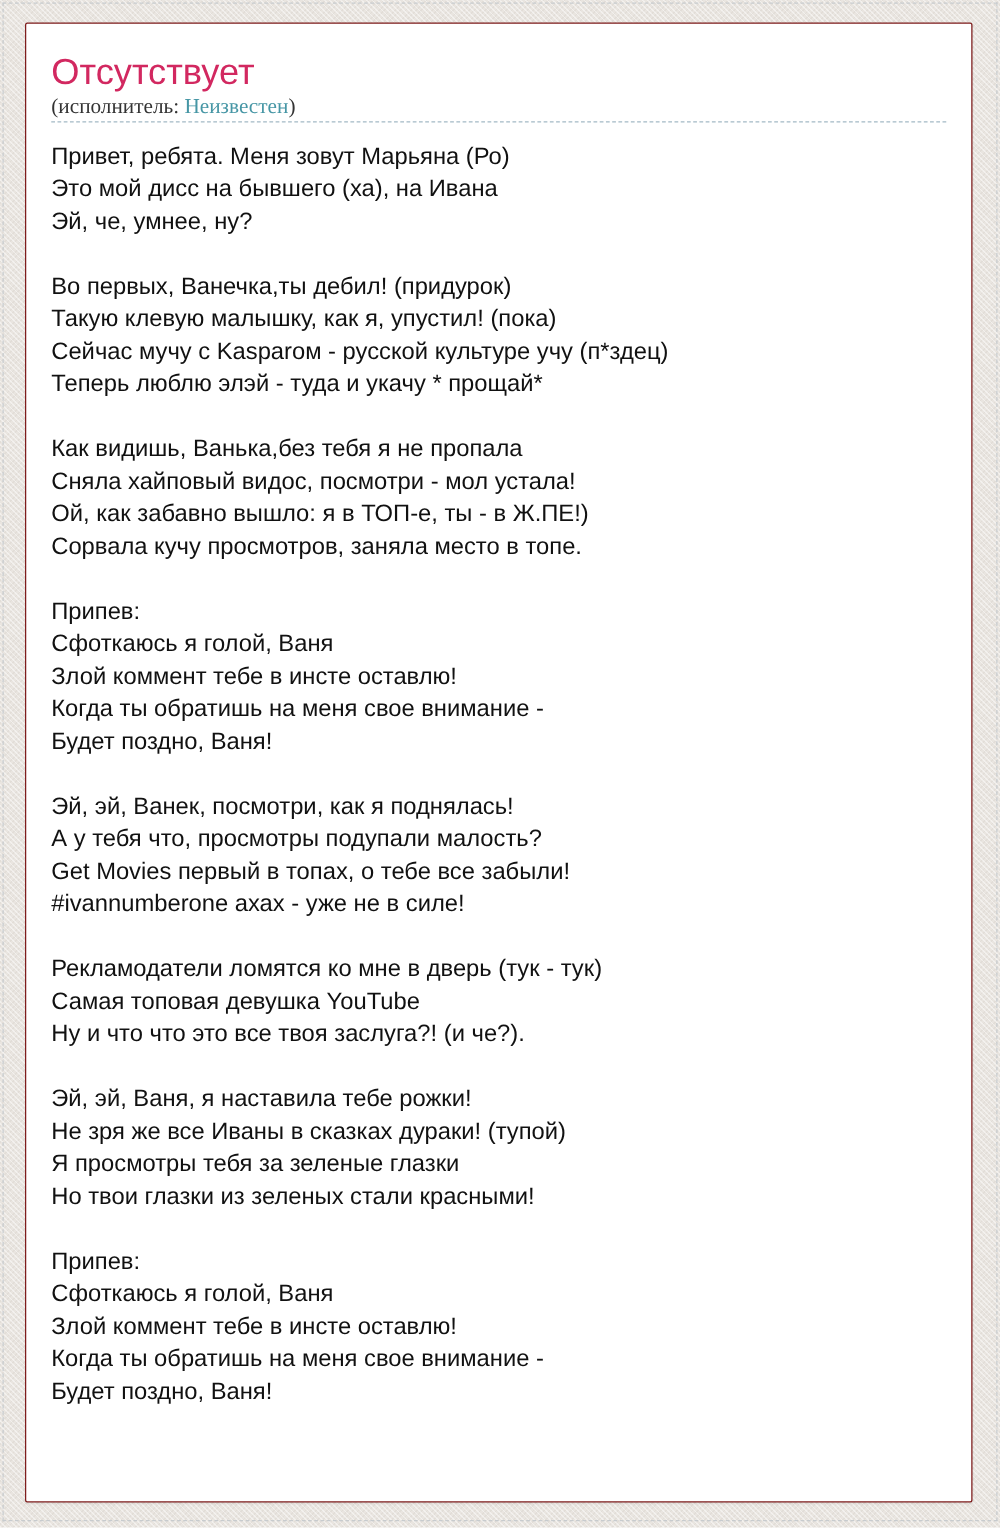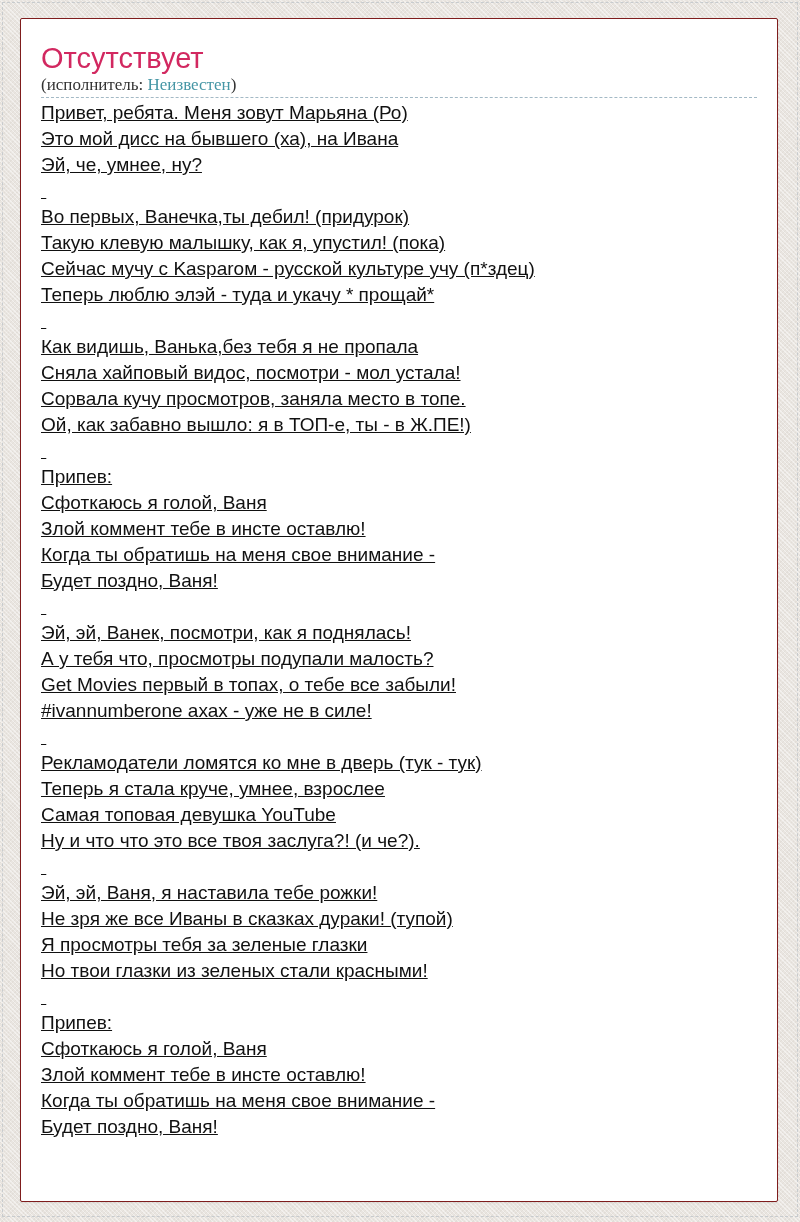--- a/index.html
+++ b/index.html
@@ -50,26 +50,25 @@
     padding-bottom: 2px;
     border-bottom: 1px dashed #a3b9c5;
     font-family: Liberation Serif, serif;
   }
   .artist-link {
     color: var(--link-color, #4696a5);
     text-decoration: none;
     cursor: pointer;
   }
   .lyrics {
-    margin-top: 2px;
+    margin-top: 15px;
     font-size: 19px;
     line-height: 26px;
     color: #111111;
     font-weight: 400;
-    text-decoration: underline;
   }
   .lyric-line {
     white-space: pre-wrap;
   }
 </style>
 </head>
 <body>
 
 <div class="page-frame"></div>
 
@@ -85,36 +84,35 @@
       <div class="lyric-line">Это мой дисс на бывшего (ха), на Ивана</div>
       <div class="lyric-line">Эй, че, умнее, ну?</div>
       <div class="lyric-line">&nbsp;</div>
       <div class="lyric-line">Во первых, Ванечка,ты дебил! (придурок)</div>
       <div class="lyric-line">Такую клевую малышку, как я, упустил! (пока)</div>
       <div class="lyric-line">Сейчас мучу с Kasparом - русской культуре учу (п*здец)</div>
       <div class="lyric-line">Теперь люблю элэй - туда и укачу * прощай*</div>
       <div class="lyric-line">&nbsp;</div>
       <div class="lyric-line">Как видишь, Ванька,без тебя я не пропала</div>
       <div class="lyric-line">Сняла хайповый видос, посмотри - мол устала!</div>
+      <div class="lyric-line">Ой, как забавно вышло: я в ТОП-е, ты - в Ж.ПЕ!)</div>
       <div class="lyric-line">Сорвала кучу просмотров, заняла место в топе.</div>
-      <div class="lyric-line">Ой, как забавно вышло: я в ТОП-е, ты - в Ж.ПЕ!)</div>
       <div class="lyric-line">&nbsp;</div>
       <div class="lyric-line">Припев:</div>
       <div class="lyric-line">Сфоткаюсь я голой, Ваня</div>
       <div class="lyric-line">Злой коммент тебе в инсте оставлю!</div>
       <div class="lyric-line">Когда ты обратишь на меня свое внимание -</div>
       <div class="lyric-line">Будет поздно, Ваня!</div>
       <div class="lyric-line">&nbsp;</div>
       <div class="lyric-line">Эй, эй, Ванек, посмотри, как я поднялась!</div>
       <div class="lyric-line">А у тебя что, просмотры подупали малость?</div>
       <div class="lyric-line">Get Movies первый в топах, о тебе все забыли!</div>
       <div class="lyric-line">#ivannumberone ахах - уже не в силе!</div>
       <div class="lyric-line">&nbsp;</div>
       <div class="lyric-line">Рекламодатели ломятся ко мне в дверь (тук - тук)</div>
-      <div class="lyric-line">Теперь я стала круче, умнее, взрослее</div>
       <div class="lyric-line">Самая топовая девушка YouTube</div>
       <div class="lyric-line">Ну и что что это все твоя заслуга?! (и че?).</div>
       <div class="lyric-line">&nbsp;</div>
       <div class="lyric-line">Эй, эй, Ваня, я наставила тебе рожки!</div>
       <div class="lyric-line">Не зря же все Иваны в сказках дураки! (тупой)</div>
       <div class="lyric-line">Я просмотры тебя за зеленые глазки</div>
       <div class="lyric-line">Но твои глазки из зеленых стали красными!</div>
       <div class="lyric-line">&nbsp;</div>
       <div class="lyric-line">Припев:</div>
       <div class="lyric-line">Сфоткаюсь я голой, Ваня</div>

